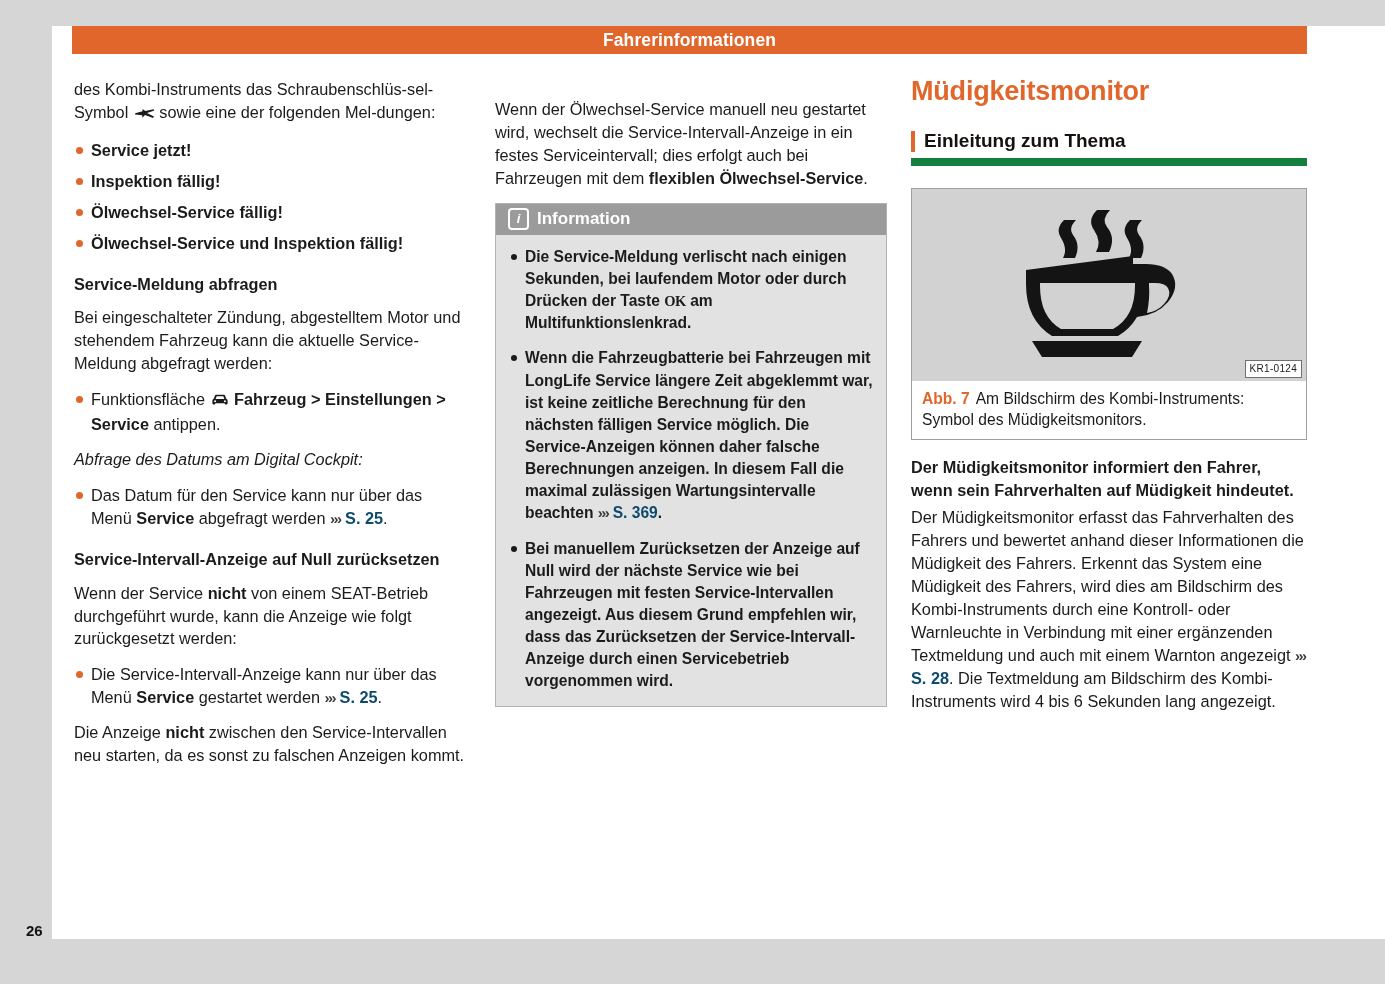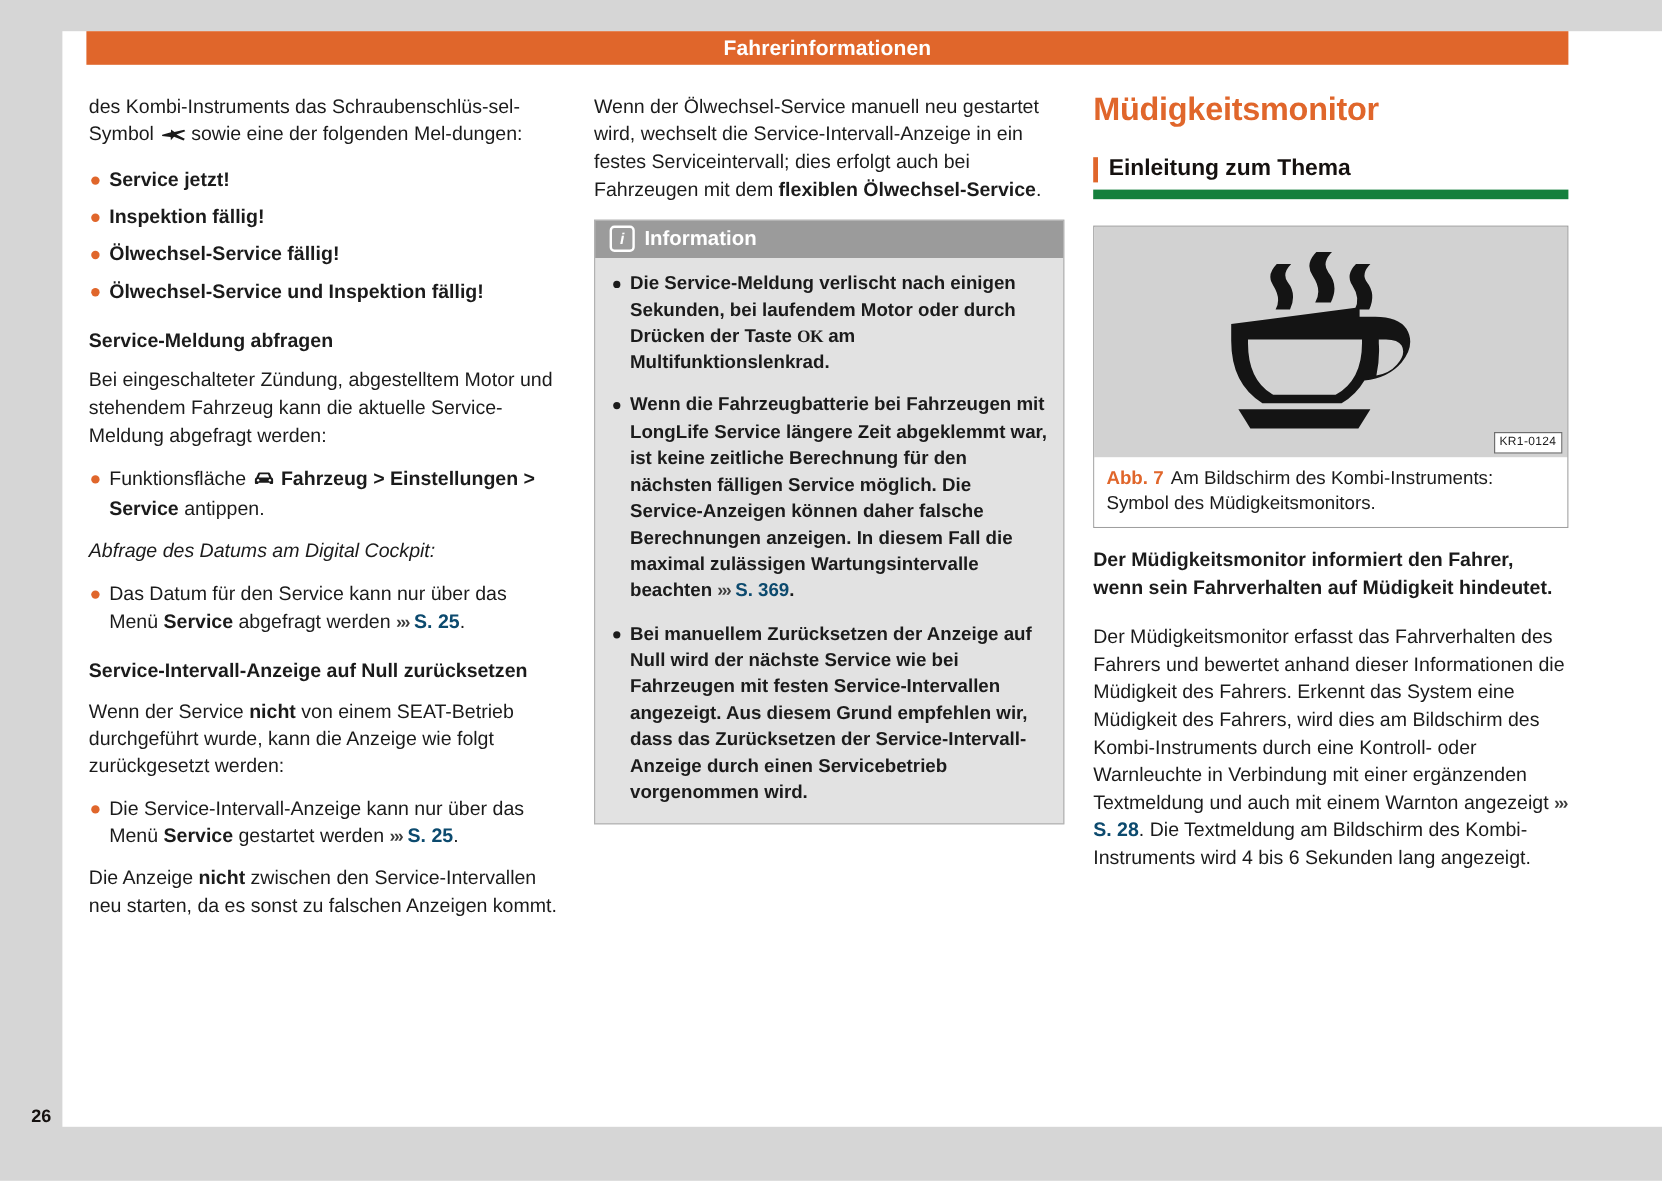--- a/index.html
+++ b/index.html
@@ -53,21 +53,21 @@
 
   
   .column {
     position: absolute;
     top: 78px;
     font-size: 16.3px;
     line-height: 1.41;
     color: #1b1b1b;
   }
   #col-left  { left: 74px;  width: 392px; }
-  #col-mid   { left: 495px; width: 392px; }
+  #col-mid   { left: 495px; width: 392px; margin-top: 20px; }
   #col-right { left: 911px; width: 396px; }
 
   p {
     margin: 0 0 13px 0;
   }
 
   b, .b { font-weight: bold; }
   i, .i { font-style: italic; }
 
   h3.sub {
@@ -240,21 +240,21 @@
     line-height: 1.33;
     background: #ffffff;
   }
   figcaption .abb {
     color: #e0662b;
     font-weight: bold;
     margin-right: 6px;
   }
   .lead-bold {
     font-weight: bold;
-    margin-bottom: 18px;
+    margin-bottom: 4px;
   }
 </style>
 </head>
 <body>
 
 <div id="page"></div>
 
 <div id="header-bar">
   <div class="title">Fahrerinformationen</div>
 </div>

